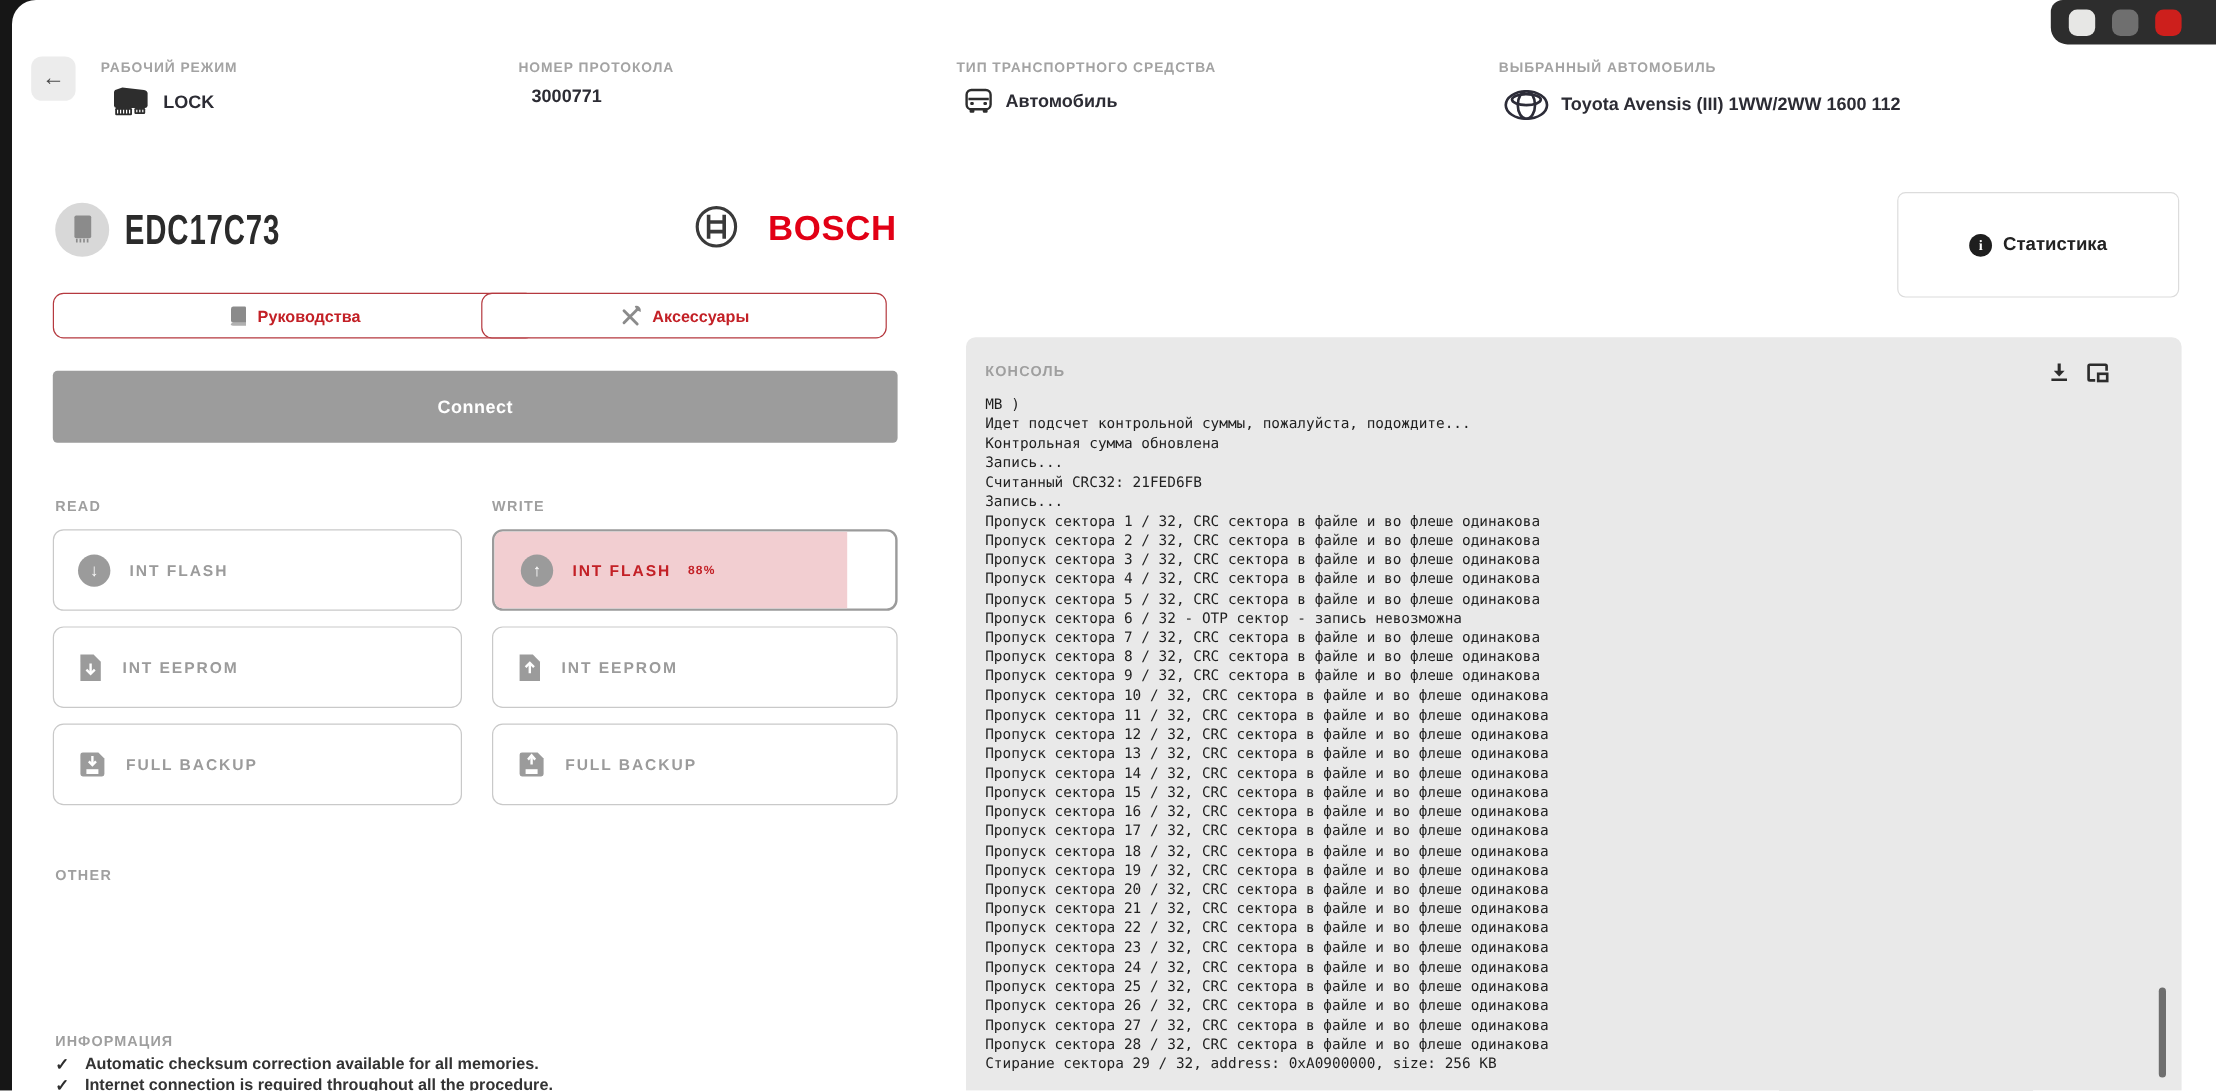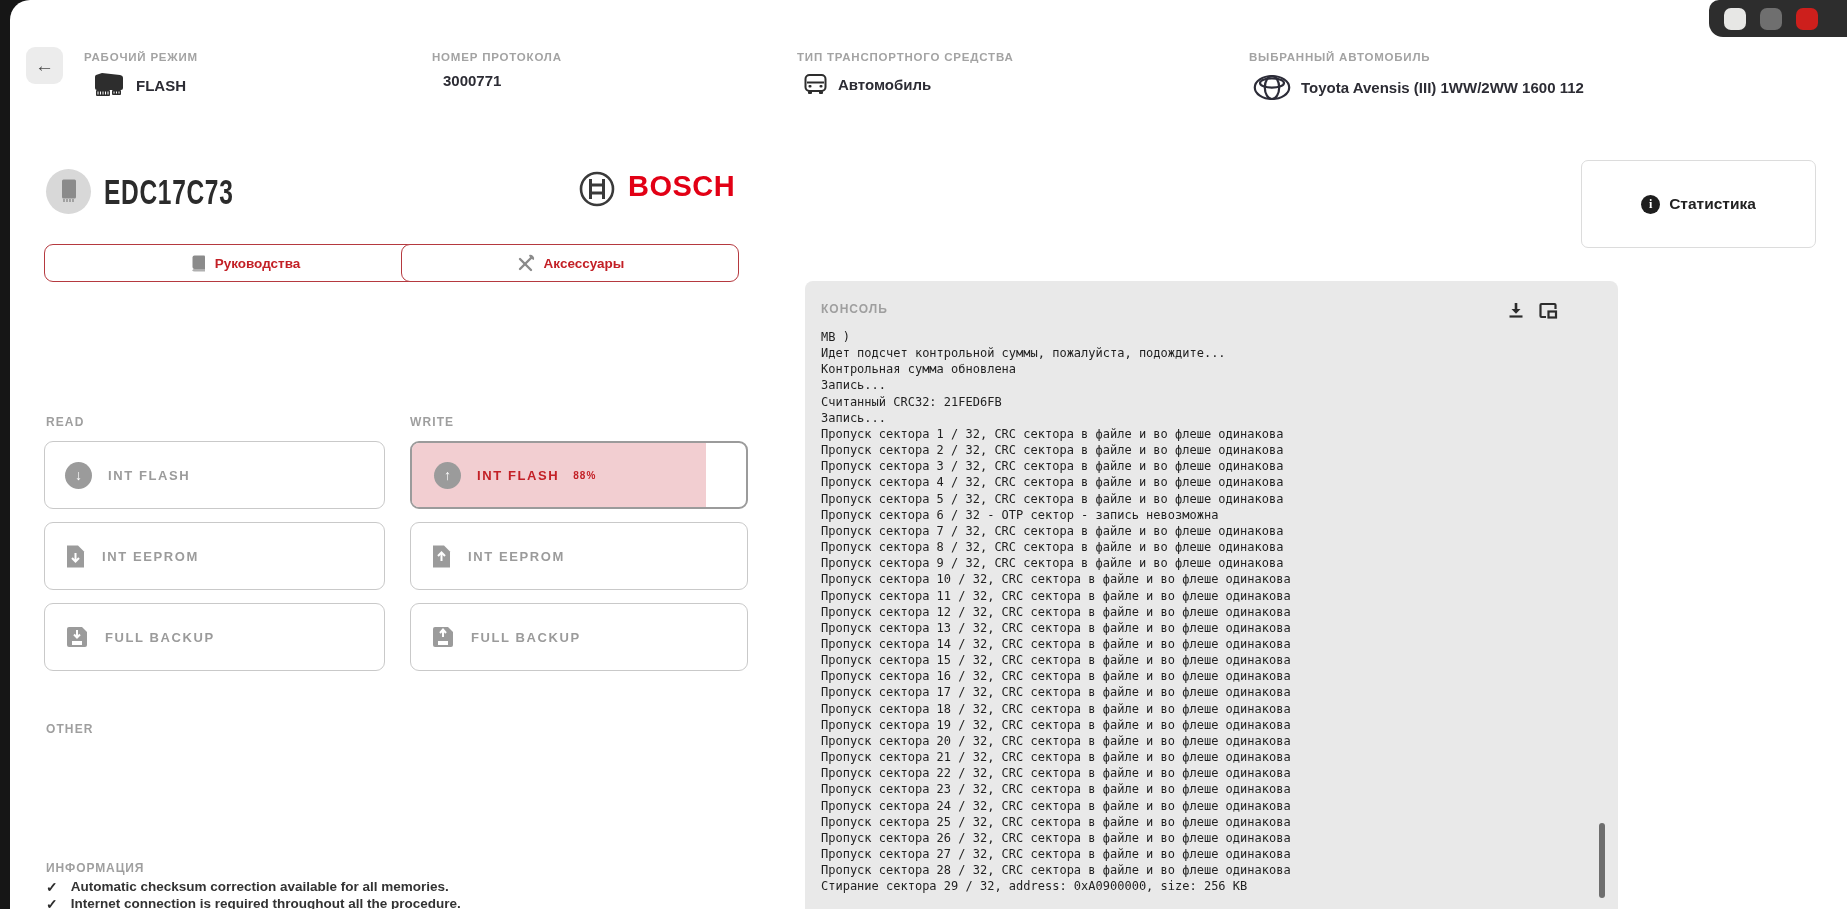--- a/index.html
+++ b/index.html
@@ -20,21 +20,21 @@
   .back-btn{position:absolute;left:26px;top:47px;width:37px;height:37px;background:#ececec;border-radius:9px;
             display:flex;align-items:center;justify-content:center;font-size:19px;color:#4a4a4a;}
   .hlabel{position:absolute;top:51px;font-size:11.5px;font-weight:700;letter-spacing:.8px;color:#a3a3a3;}
   .hval{position:absolute;top:72px;display:flex;align-items:center;gap:10px;font-size:15px;font-weight:700;color:#2c2c34;}
   .hval .plain{font-weight:600;text-align:right;}
   
   .avatar{position:absolute;left:46px;top:169px;width:45px;height:45px;border-radius:50%;background:#d8d8d8;
           display:flex;align-items:center;justify-content:center;}
   .device-title{position:absolute;left:104px;top:170px;font-size:35px;font-weight:700;color:#2b2b2b;
                 transform:scaleX(.70);transform-origin:left center;letter-spacing:1px;line-height:44px;}
-  .bosch{position:absolute;left:578px;top:170px;display:flex;align-items:flex-start;gap:12px;}
+  .bosch{position:absolute;left:578px;top:170px;display:flex;align-items:flex-end;gap:24px;}
   .bosch-word{font-size:29px;font-weight:700;letter-spacing:.5px;color:#e20015;}
   
   .red-btn{position:absolute;top:244px;height:38px;border:1.5px solid #b5393f;border-radius:9px;background:#fff;
            display:flex;align-items:center;justify-content:center;gap:9px;box-sizing:border-box;}
   .red-btn .lbl{font-size:13.5px;font-weight:700;color:#c32026;}
   .connect-btn{position:absolute;left:44px;top:309px;width:704px;height:60px;background:#9c9c9c;border-radius:4px;
                display:flex;align-items:center;justify-content:center;font-size:15px;font-weight:700;color:#ffffff;letter-spacing:.4px;}
   
   .sec-label{position:absolute;font-size:12px;font-weight:700;letter-spacing:1.1px;color:#9f9f9f;}
   
@@ -55,21 +55,21 @@
   .status-box{position:absolute;left:805px;top:160px;width:751px;height:88px;border:1px solid #dcdcdc;border-radius:7px;
               box-sizing:border-box;background:#fff;}
   .status-label{position:absolute;left:17px;top:18px;font-size:11.5px;font-weight:700;letter-spacing:1px;color:#a3a3a3;}
   .status-value{position:absolute;left:17px;top:42px;font-size:15px;font-weight:700;color:#2c2c2c;letter-spacing:.3px;}
   .stats-box{position:absolute;left:1581px;top:160px;width:235px;height:88px;border:1px solid #dcdcdc;border-radius:7px;
              box-sizing:border-box;background:#fff;display:flex;align-items:center;justify-content:center;gap:9px;}
   .stats-text{font-size:15.5px;font-weight:600;color:#222;}
   .info-circle{width:19px;height:19px;border-radius:50%;background:#1e1e1e;color:#fff;display:flex;align-items:center;
                justify-content:center;font-size:12px;font-weight:700;font-family:"Liberation Serif",serif;}
   
-  .console{position:absolute;left:805px;top:281px;width:813px;height:628px;background:#e9e9e9;border-radius:8px 8px 0 0;}
+  .console{position:absolute;left:805px;top:281px;width:1013px;height:628px;background:#e9e9e9;border-radius:8px 8px 0 0;}
   .console-label{position:absolute;left:16px;top:21px;font-size:12px;font-weight:700;letter-spacing:1px;color:#9f9f9f;}
   .console-icons{position:absolute;right:60px;top:20px;display:flex;gap:13px;}
   .console-body{position:absolute;left:16px;top:48px;right:56px;bottom:0;overflow:hidden;
                 font-family:"DejaVu Sans Mono",monospace;font-size:12px;line-height:16.15px;color:#1f1f1f;white-space:pre;}
   .scroll-thumb{position:absolute;right:13px;top:542px;width:6px;height:75px;background:#6e6e6e;border-radius:3px;}
 </style>
 </head>
 <body>
 
 <div class="page">
@@ -100,21 +100,21 @@
             <line x1="8.5" y1="19.5" x2="8.5" y2="22.5"></line>
             <line x1="11" y1="19.5" x2="11" y2="22.5"></line>
             <line x1="13.5" y1="19.5" x2="13.5" y2="22.5"></line>
             <line x1="16" y1="19.5" x2="16" y2="22.5"></line>
             <line x1="22" y1="19.5" x2="22" y2="21.5"></line>
             <line x1="24.5" y1="19.5" x2="24.5" y2="21.5"></line>
             <line x1="27" y1="19.5" x2="27" y2="21.5"></line>
           </g>
         </svg>
     </span>
-    <span>FLASH</span>
+    <span>LOCK</span>
   </div>
 
   <div class="hlabel" style="left:432px;">НОМЕР ПРОТОКОЛА</div>
   <div class="hval" style="left:443px;">
     <span>3000771</span>
   </div>
 
   <div class="hlabel" style="left:797px;">ТИП ТРАНСПОРТНОГО СРЕДСТВА</div>
   <div class="hval" style="left:803px;">
     <span class="svg-icon">
@@ -183,20 +183,23 @@
           <g stroke="#8b8b8b" stroke-width="2.4" stroke-linecap="round">
             <line x1="4" y1="5" x2="15" y2="16"></line>
             <line x1="15" y1="4" x2="4" y2="15"></line>
           </g>
           <path d="M13 1 a4 4 0 0 1 5 5 l-2.4 -1 -1.6 -1.6 Z" fill="#8b8b8b"></path>
         </svg>
     </span>
     <span class="lbl">Аксессуары</span>
   </div>
 
+  <div class="connect-btn">
+    <span>Connect</span>
+  </div>
 
   <div class="sec-label" style="left:46px;top:415px;">READ</div>
   <div class="sec-label" style="left:410px;top:415px;">WRITE</div>
 
   <div class="mem-btn" style="left:44px;top:441px;width:341px;">
     <span class="circ-icon">
         <span>↓</span>
       </span>
     <span class="mem-label">INT FLASH</span>
   </div>

